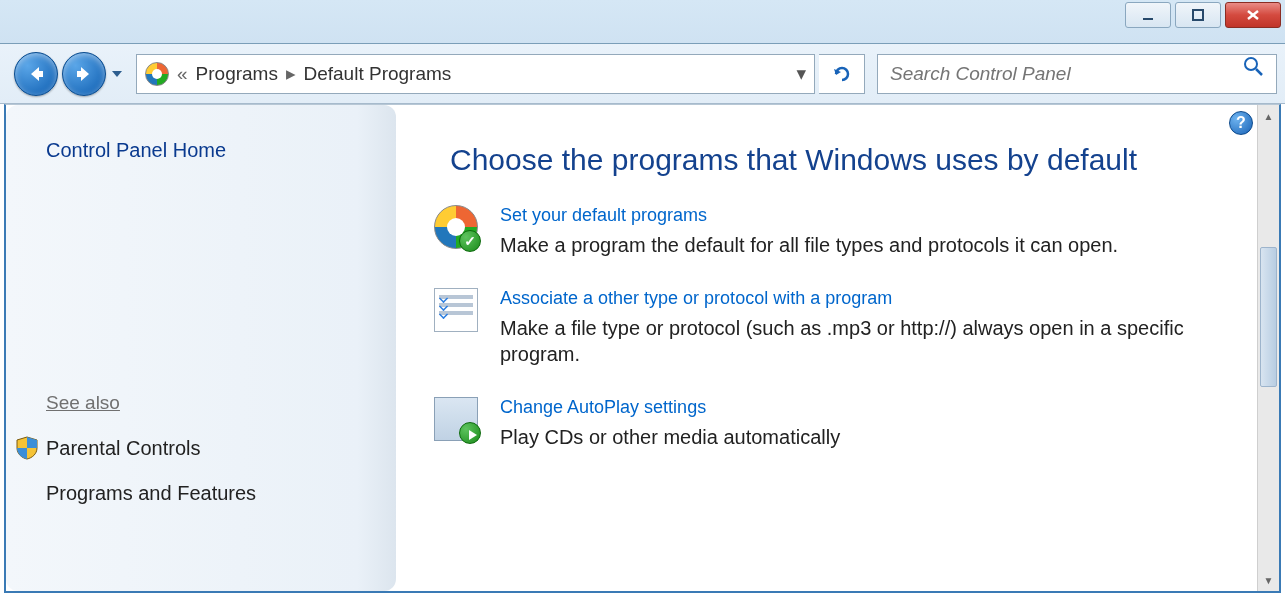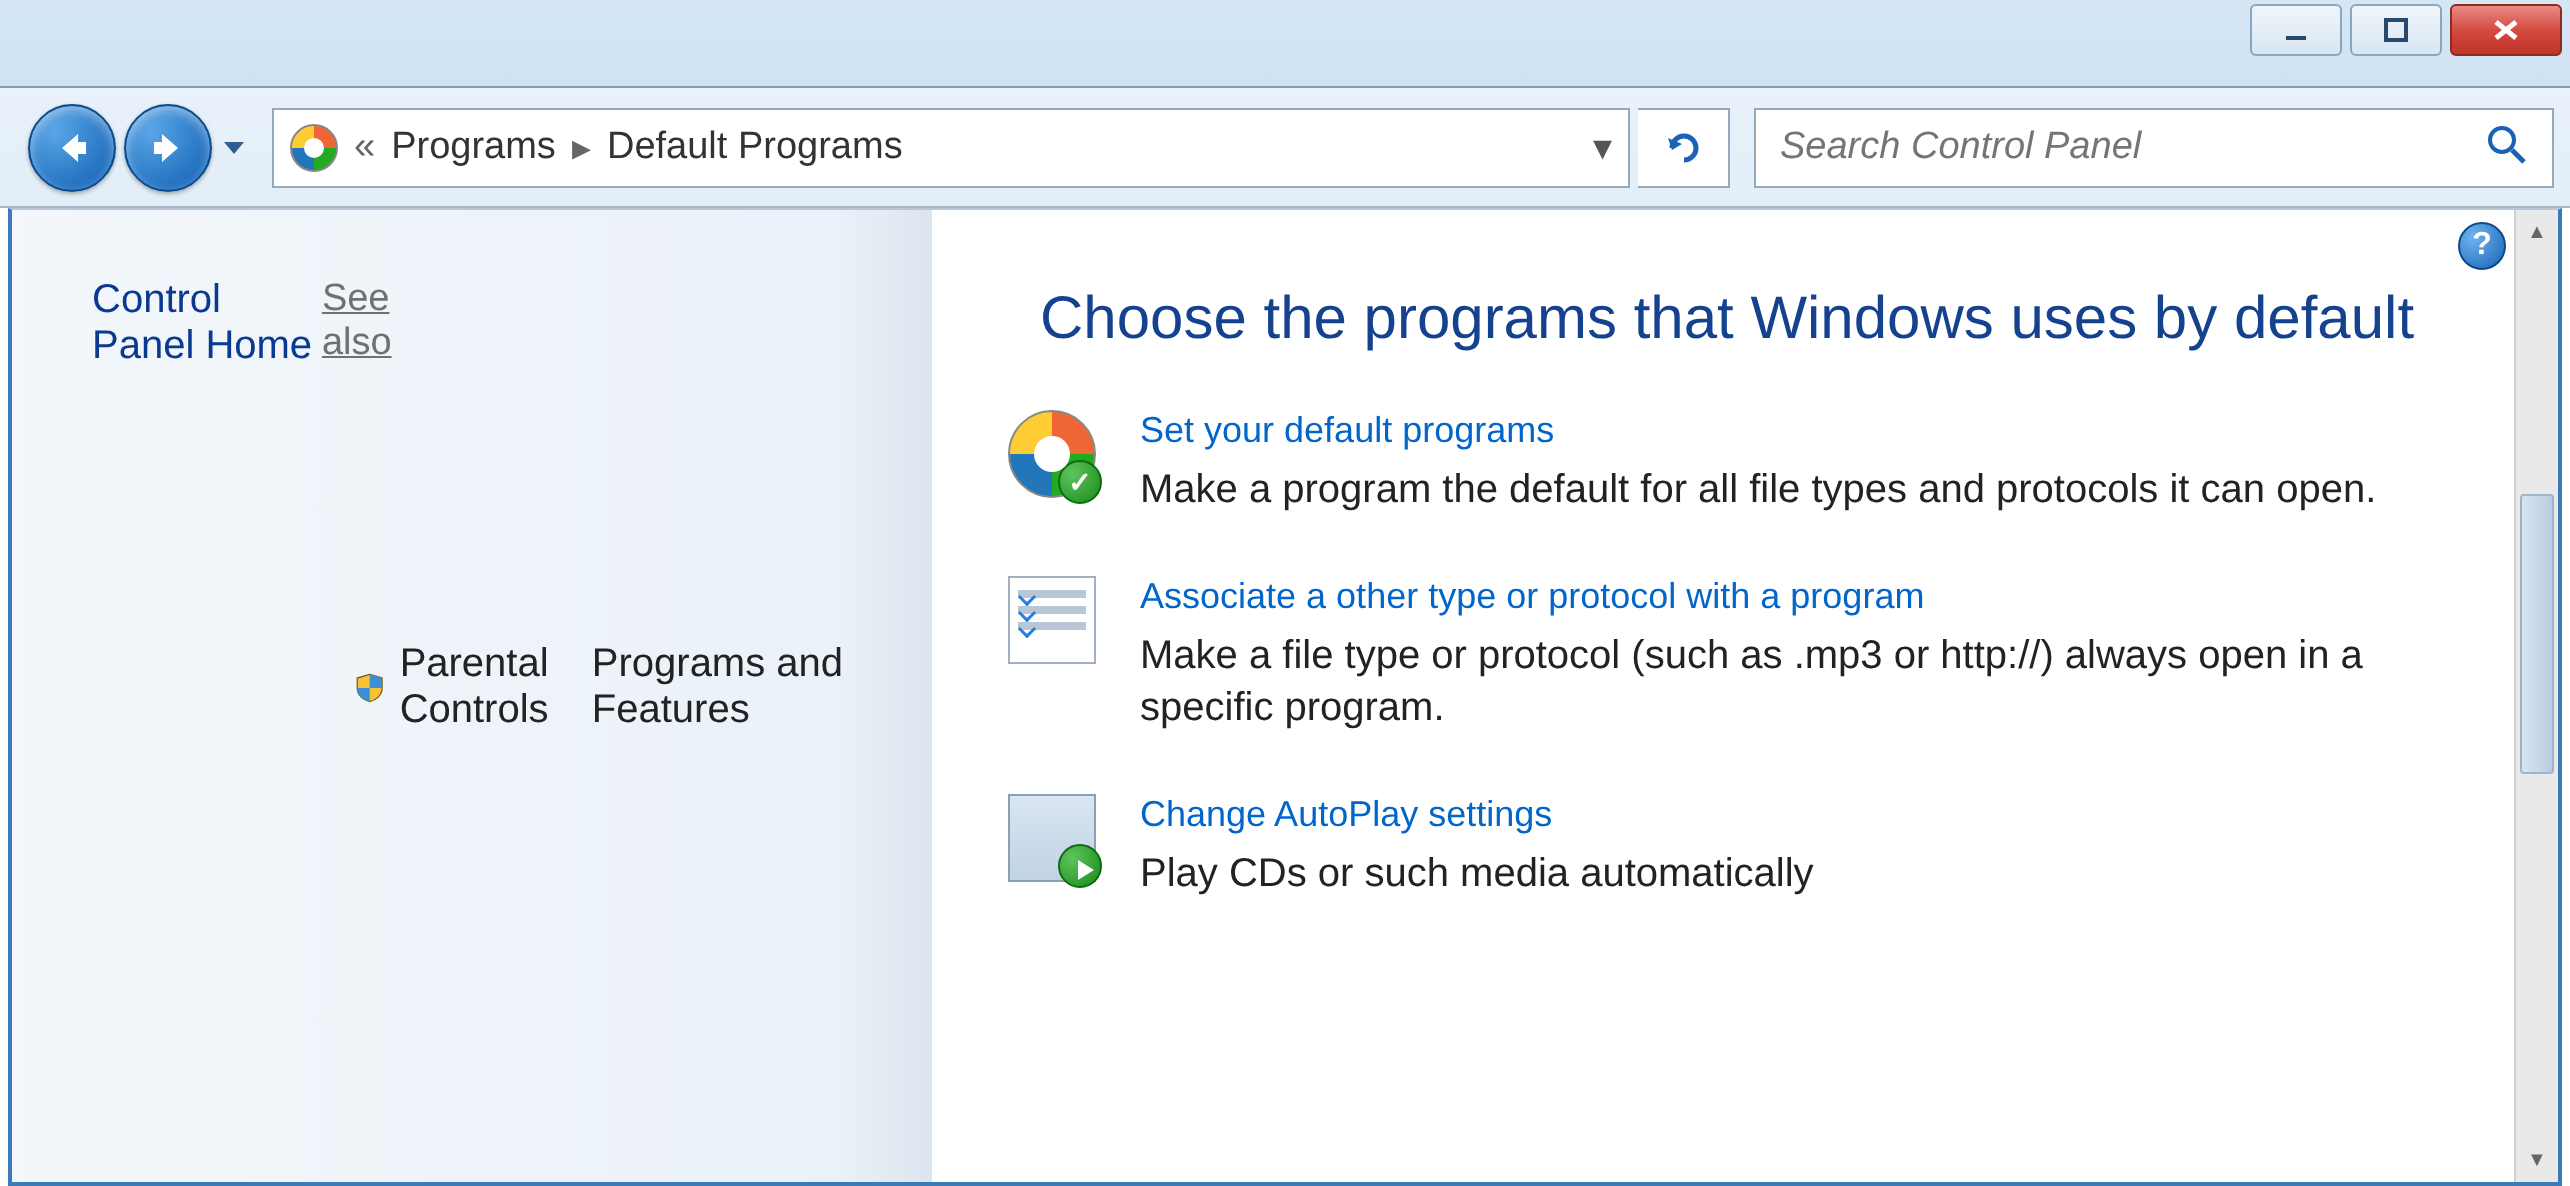--- a/index.html
+++ b/index.html
@@ -86,45 +86,45 @@
   .bc-drop { margin-left:auto; color:#555; }
   .refresh-box {
     width: 46px; height: 40px;
     background:#fff; border:1px solid #94a9bb; border-left:none;
     display:flex; align-items:center; justify-content:center;
     color:#1863b8; font-weight:bold;
   }
   .search-box {
     width: 400px; height: 40px;
     background:#fff; border:1px solid #94a9bb;
-    display:flex; align-items:center;
+    display:flex; 
     padding: 0 12px;
     margin-left: 8px;
   }
   .search-box input {
     flex:1; border:none; outline:none;
     font-style: italic; font-size: 19px; color:#888;
     font-family: inherit;
   }
   .search-box .mag { color:#1863b8; }
   
   .body-area {
     display:flex;
     height: calc(593px - 44px - 60px);
     border: 2px solid #3a7ab5;
     border-top: 1px solid #b7c7d5;
     margin: 0 4px 4px 4px;
   }
   .sidebar {
-    width: 460px;
+    width: 390px;
     background: linear-gradient(to right, #f3f7fb 0%, #eaf1f8 90%, #dce5ee 100%);
     padding: 34px 36px 20px 40px;
     font-size: 20px;
     color: #0a3a8f;
-    display:flex; flex-direction:row;
+    display:flex; flex-direction:column;border-radius:12px;
   }
   .sidebar .home { color:#0a3a8f; margin-bottom: 230px; }
   .sidebar .seealso { color:#707070; font-size:19px; margin-bottom: 22px; text-decoration: underline; }
   .sidebar .side-link { color:#222; font-size:20px; margin-bottom: 22px; display:flex; align-items:center; gap:8px; }
   .shield {
     width:22px; height:24px;
   }
   .main {
     flex:1; background:#fff; position:relative;
     padding: 30px 38px 0 38px;
@@ -303,21 +303,21 @@
         <div class="task-desc">Make a file type or protocol (such as .mp3 or http://) always open in a specific program.</div>
       </div>
     </div>
 
     <div class="task">
       <div class="task-icon icon-autoplay">
         <span class="play"></span>
       </div>
       <div class="task-text">
         <a class="task-link">Change AutoPlay settings</a>
-        <div class="task-desc">Play CDs or such media automatically</div>
+        <div class="task-desc">Play CDs or other media automatically</div>
       </div>
     </div>
 
     <div class="scroll">
       <div class="arrow">▲</div>
       <div class="track">
         <div class="thumb"></div>
       </div>
       <div class="arrow">▼</div>
     </div>

